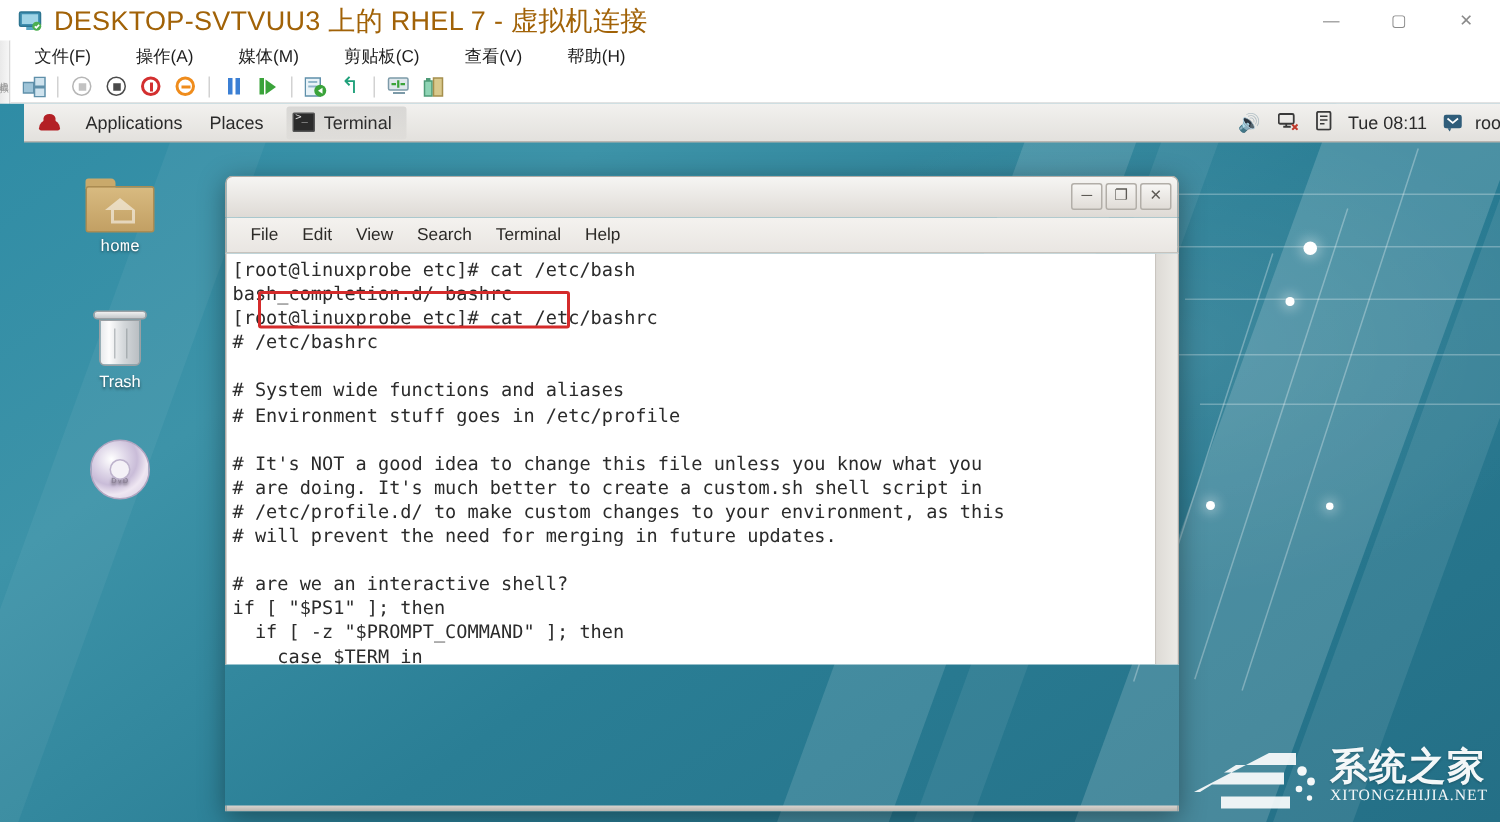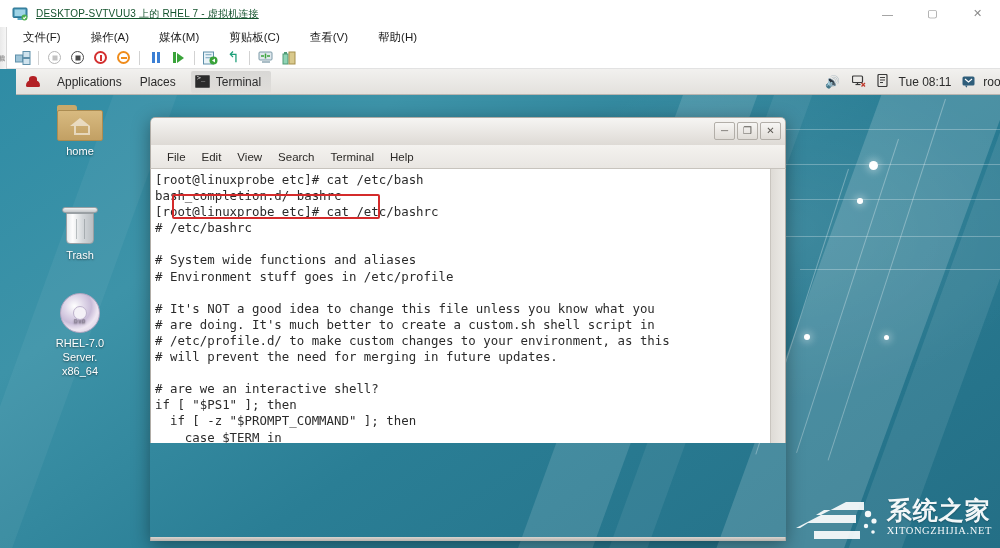--- a/index.html
+++ b/index.html
@@ -23,23 +23,22 @@
     background: linear-gradient(to right,#e9e9e9,#f6f6f6);
     border-right: 1px solid #d8d8d8;
     font-size: 6px; color: #9a9a9a; overflow: hidden;
     writing-mode: vertical-rl; text-align: center; padding-top: 4px;
   }
   .hv-app-icon {
     width: 16px; height: 14px; margin-left: 12px; margin-right: 8px;
     position: relative; flex: 0 0 auto;
   }
   .hv-title-text {
-    font-size: 10px; color: #14532d; letter-spacing: .2px;
+    font-size: 18px; color: #a16207; letter-spacing: .2px;
     white-space: nowrap;
-    text-decoration: underline;
   }
   .hv-winbtns { position: absolute; right: 0; top: 0; height: 27px; display: flex; }
   .hv-winbtn {
     width: 45px; height: 27px; display: flex; align-items: center; justify-content: center;
     color: #8a8a8a; font-size: 11px; background: #fff;
   }
 
   
   .hv-menubar {
     position: absolute; left: 7px; top: 27px; width: 993px; height: 20px;
@@ -444,21 +443,21 @@
           <svg width="13" height="12" viewBox="0 0 13 12">
             <rect x="0.5" y="0.5" width="12" height="9" rx="1.5" fill="#2f5d7a"></rect>
             <path d="M3 9.5l1.5 2.2 1-2.2z" fill="#2f5d7a"></path>
             <path d="M3 3l3.5 3L10 3" stroke="#fff" stroke-width="1.1" fill="none"></path>
           </svg>
           <span>root</span>
         </span>
       </span>
     </div>
 
-    <div class="desk-icon" style="left:37px; top:24px;">
+    <div class="desk-icon" style="left:37px; top:38px;font-family:Liberation Mono, monospace;">
       <div class="di-art">
         <span class="folder-ic">
             <span class="tab"></span>
             <span class="body"></span>
             <span class="house"></span>
           </span>
       </div>
       <div>home</div>
     </div>
 
@@ -471,22 +470,20 @@
       </div>
       <div>Trash</div>
     </div>
 
     <div class="desk-icon" style="left:37px; top:216px;">
       <div class="di-art">
         <span class="dvd-ic">
             <span class="dvd-label">DVD</span>
           </span>
       </div>
-      <div style="white-space:pre-line;">RHEL-7.0 Server.
-x86_64</div>
     </div>
 
     <div class="term-win">
       <div class="term-title">
         <span class="term-wbtns">
           <span class="term-wbtn">─</span>
           <span class="term-wbtn">❐</span>
           <span class="term-wbtn">✕</span>
         </span>
       </div>

